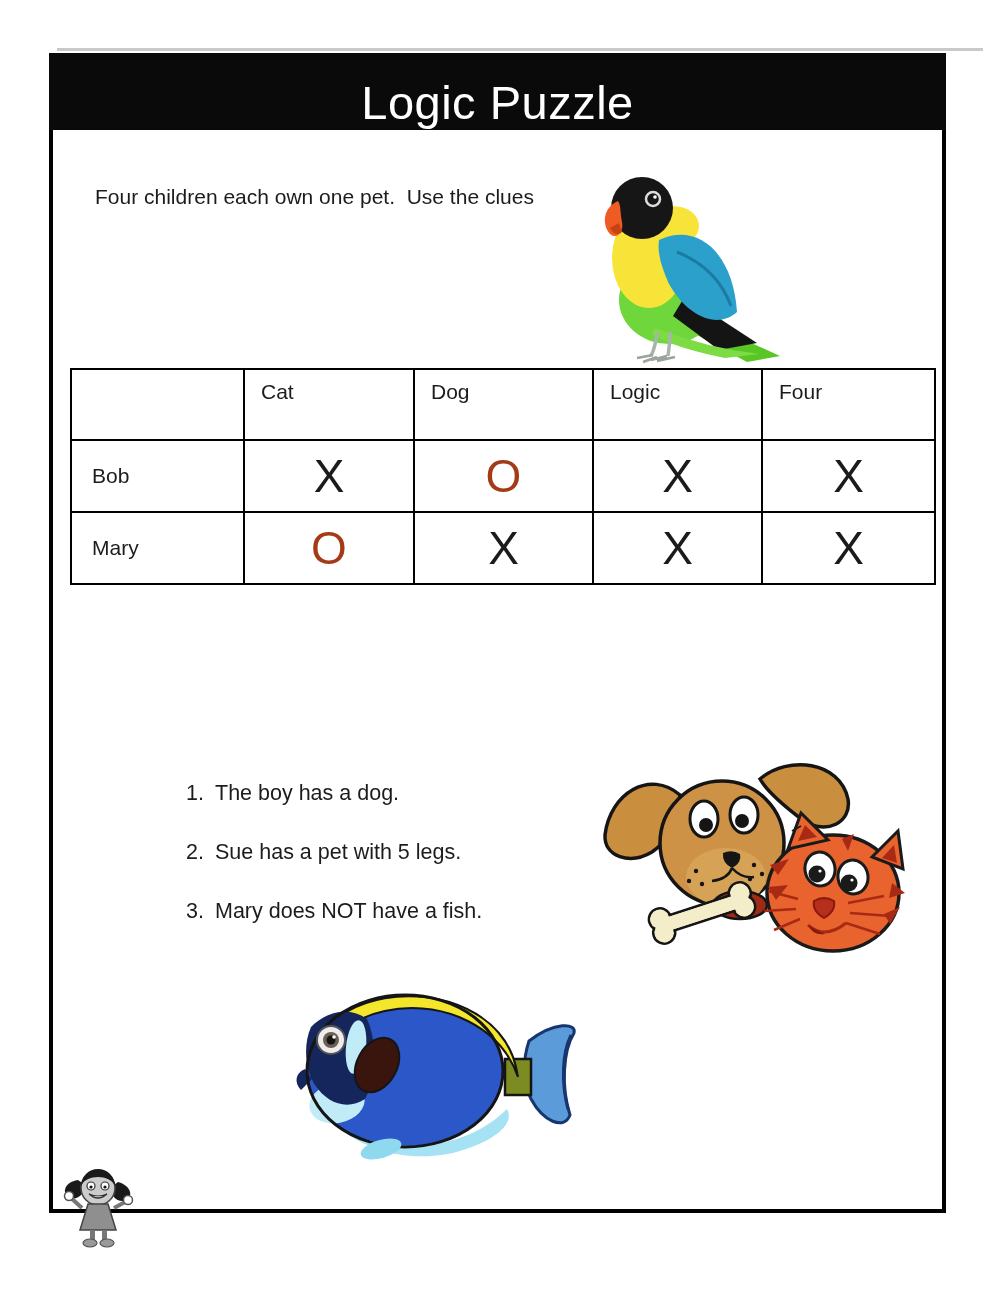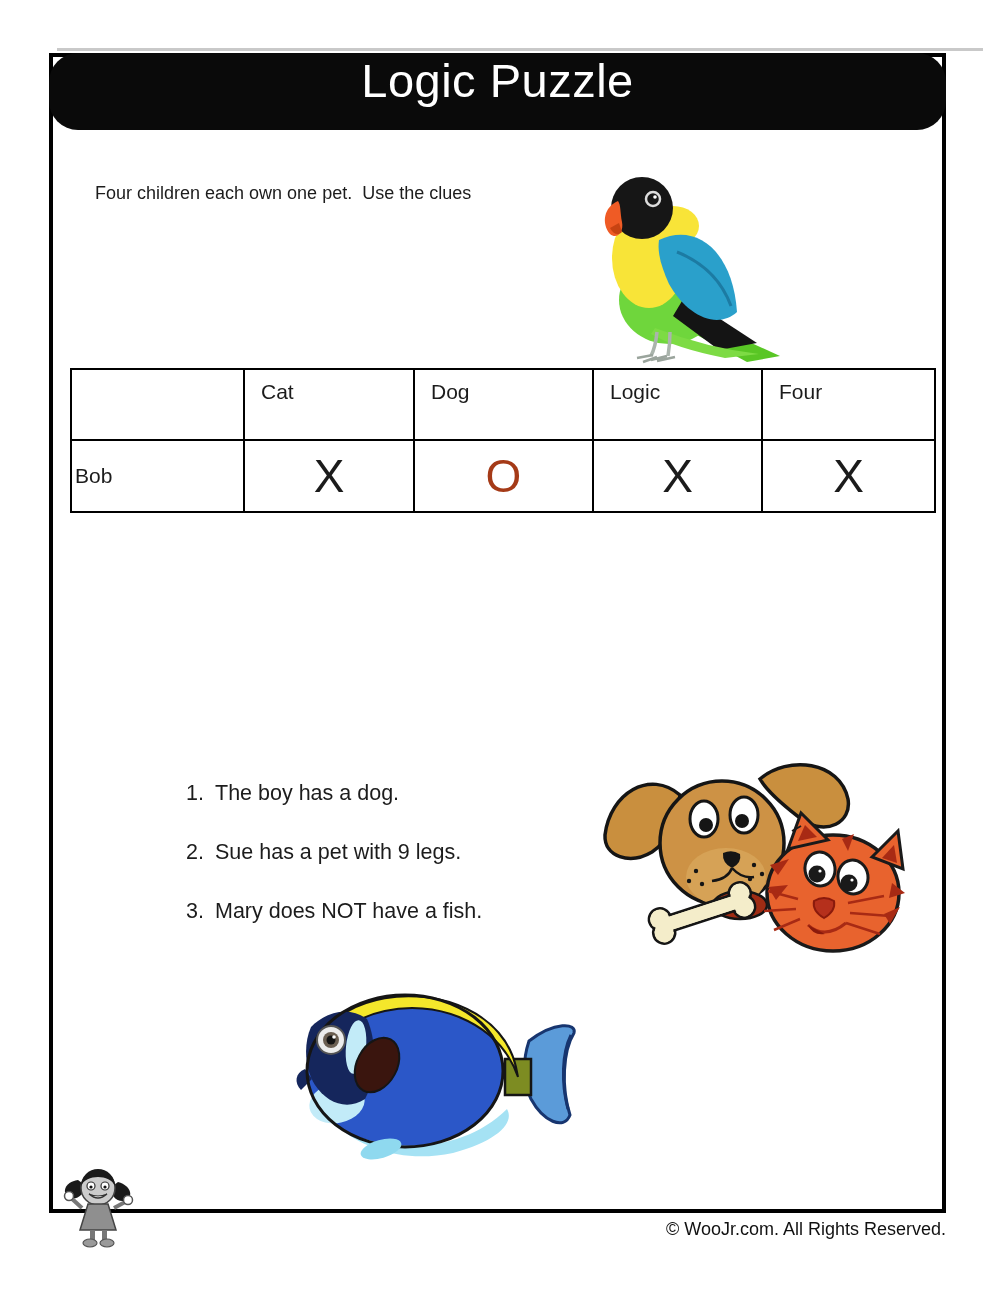--- a/index.html
+++ b/index.html
@@ -7,40 +7,39 @@
     position:relative; width:1000px; height:1294px; background:#ffffff;
     font-family:"Liberation Sans", sans-serif; overflow:hidden; color:#1c1c1c;
   }
   .top-rule { position:absolute; left:57px; top:48px; width:926px; height:3px; background:#c9c9c9; }
   .frame {
     position:absolute; left:49px; top:53px; width:897px; height:1160px;
     border:4px solid #000; box-sizing:border-box; background:#fff;
   }
   .header-bar {
     position:absolute; left:49px; top:53px; width:897px; height:77px;
-    background:var(--header-bg,#0a0a0a); display:flex; align-items:flex-start; justify-content:center;
+    background:var(--header-bg,#0a0a0a); display:flex; align-items:flex-end; justify-content:center;
     z-index:2;
-    border-radius:29px;
   }
   .title { color:var(--header-text,#ffffff); font-size:47px; font-weight:400; letter-spacing:0.5px; }
-  .intro { position:absolute; left:95px; top:161px; font-size:18px; line-height:29px; z-index:3; }
+  .intro { position:absolute; left:95px; top:161px; font-size:21px; line-height:29px; z-index:3; }
   .illus { position:absolute; z-index:1; }
   .bird-pos   { left:597px; top:166px; width:188px; height:200px; }
   .dogcat-pos { left:592px; top:753px; width:328px; height:215px; }
   .fish-pos   { left:285px; top:983px; width:300px; height:178px; }
   .mascot-pos { left:60px;  top:1164px; width:78px; height:92px; z-index:5; }
   .puzzle-table {
     position:absolute; left:70px; top:368px; border-collapse:collapse; table-layout:fixed;
     background:#fff; z-index:3;
   }
   .puzzle-table td { border:2px solid #000; overflow:hidden; }
   .puzzle-table tr { height:72px; }
   .puzzle-table tr.head-row { height:71px; }
   .col-header { vertical-align:top; text-align:left; padding:10px 0 0 16px; font-size:21px; font-weight:400; }
-  .row-name { vertical-align:middle; text-align:left; padding-left:3px; font-size:21px; font-weight:400; }
+  .row-name { vertical-align:middle; text-align:left; padding-left:20px; font-size:21px; font-weight:400; }
   .mark { text-align:center; vertical-align:middle; font-size:46px; font-weight:400; color:var(--x-mark,#1b1b1b); padding:0; }
   .mark.o { color:var(--o-mark,#a53a17); }
   .clues { position:absolute; left:186px; top:782px; z-index:3; }
   .clue { display:flex; margin-bottom:36px; font-size:21.5px; line-height:23px; }
   .clue-number { width:29px; flex:0 0 29px; }
   .copyright { position:absolute; top:1219px; right:54px; font-size:18px; color:#111; z-index:3; }
 </style>
 </head>
 <body>
 
@@ -92,31 +91,38 @@
       <td class="col-header">Logic</td>
       <td class="col-header">Four</td>
     </tr>
     <tr>
       <td class="row-name">Bob</td>
       <td class="mark">X</td>
       <td class="mark o">O</td>
       <td class="mark">X</td>
       <td class="mark">X</td>
     </tr>
+    <tr>
+      <td class="row-name">Mary</td>
+      <td class="mark o">O</td>
+      <td class="mark">X</td>
+      <td class="mark">X</td>
+      <td class="mark">X</td>
+    </tr>
   </tbody>
     </table>
 
   <div class="clues">
     <div class="clue">
       <span class="clue-number">1.</span>
       <span class="clue-text">The boy has a dog.</span>
     </div>
     <div class="clue">
       <span class="clue-number">2.</span>
-      <span class="clue-text">Sue has a pet with 9 legs.</span>
+      <span class="clue-text">Sue has a pet with 5 legs.</span>
     </div>
     <div class="clue">
       <span class="clue-number">3.</span>
       <span class="clue-text">Mary does NOT have a fish.</span>
     </div>
   </div>
 
   <svg class="illus dogcat-pos" viewBox="0 0 328 215" aria-hidden="true">
     <g>
       <path d="M88,42 C58,16 18,40 13,82 C12,104 38,112 60,99 C77,88 86,64 88,42 Z" fill="#c98f3e" stroke="#151515" stroke-width="3.5"></path>
@@ -209,15 +215,14 @@
     <circle cx="31" cy="23" r="1.6" fill="#111111"></circle>
     <circle cx="45" cy="23" r="1.6" fill="#111111"></circle>
     <path d="M29,30 Q38,38 47,30 Q38,34 29,30 Z" fill="#ffffff" stroke="#333333" stroke-width="1.2"></path>
     <path d="M28,40 L48,40 L56,66 L20,66 Z" fill="#8f8f8f" stroke="#444444" stroke-width="1.5"></path>
     <rect x="30" y="66" width="5" height="10" fill="#777777"></rect>
     <rect x="42" y="66" width="5" height="10" fill="#777777"></rect>
     <ellipse cx="30" cy="79" rx="7" ry="4" fill="#9a9a9a" stroke="#555555" stroke-width="1.2"></ellipse>
     <ellipse cx="47" cy="79" rx="7" ry="4" fill="#9a9a9a" stroke="#555555" stroke-width="1.2"></ellipse>
   </svg>
 
-  <div class="copyright">© WooJr.com. All Rights Reserved.</div>
 
 </div>
 
 </body></html>

